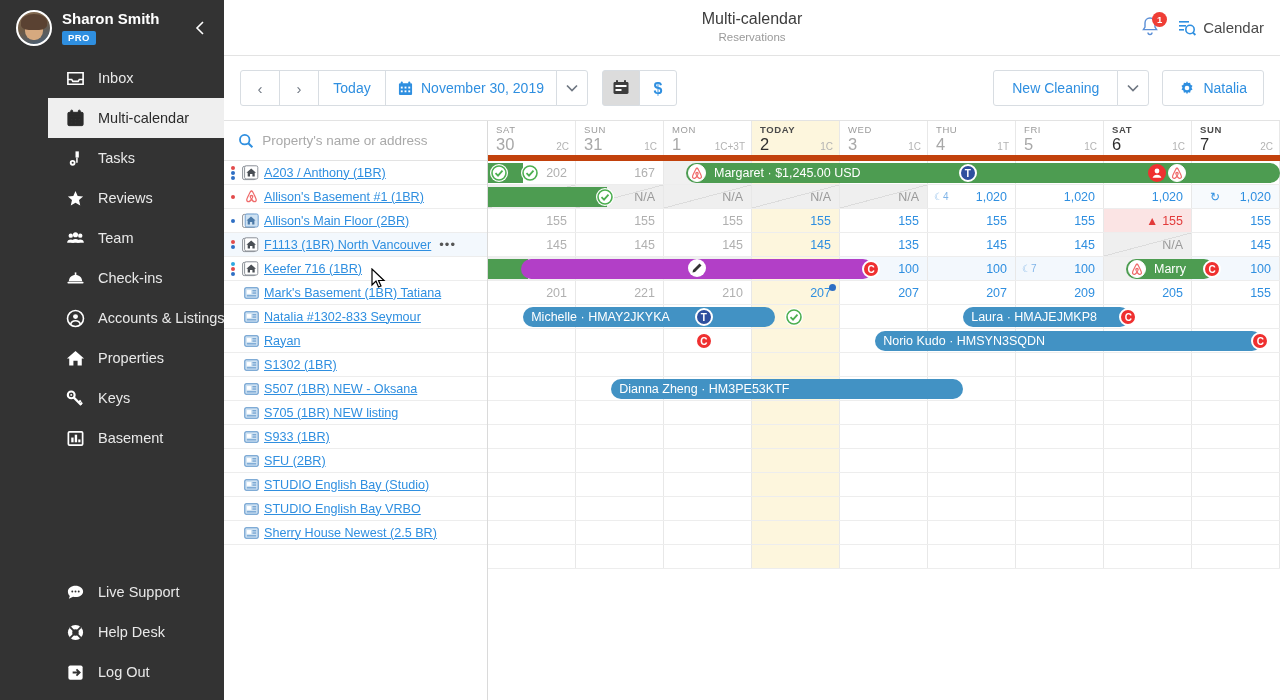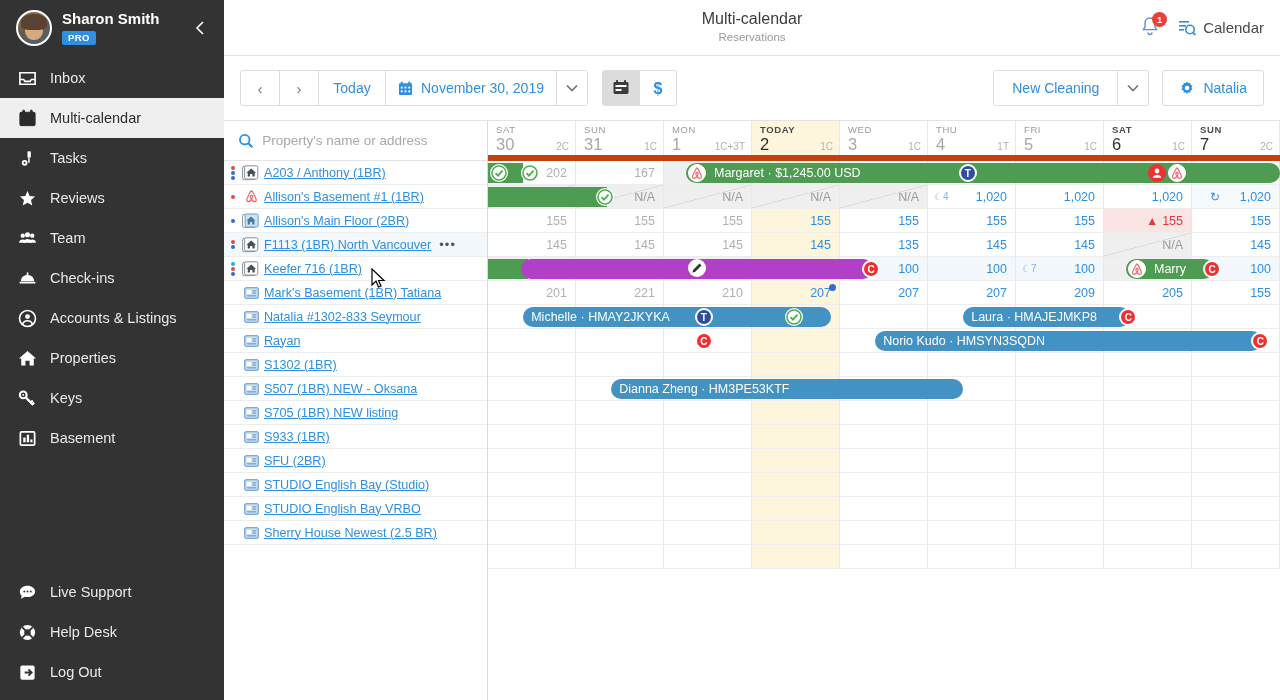--- a/index.html
+++ b/index.html
@@ -39,21 +39,21 @@
     display:inline-block; margin-top:3px;
     background:#2f8fe0; color:#fff; font-size:9.5px; font-weight:bold;
     padding:2px 6px 2px 6px; border-radius:2px; letter-spacing:.4px;
   }
   .collapse-btn {
     position:absolute; right:14px; top:18px; width:20px;height:20px;
     display:flex; align-items:center; justify-content:center; cursor:pointer;
   }
   .collapse-btn svg { display:block; }
 
-  .nav { margin-top:2px; }
+  .nav { margin-top:2px;padding-left:48px; }
   .nav-item {
     display:flex; align-items:center; height:40px; padding:0 0 0 18px;
     color:#e9e9e9; font-size:14.5px; cursor:pointer; position:relative;
   }
   .nav-item .ic { width:28px; min-width:28px; display:flex; align-items:center; }
   .nav-item .ic svg { display:block; }
   .nav-item.active { background:#efefef; color:#2b2b2b; }
   .nav-item.active .ic svg { fill:#2b2b2b; stroke:#2b2b2b; }
   .nav-item .lbl { margin-left:4px; white-space:nowrap; }
   .nav-spacer { flex:1 1 auto; }
@@ -1054,21 +1054,21 @@
                 <span class="chip abnb">
                   <svg width="17" height="17" viewBox="0 0 20 20">
                     <path d="M10 2.6c.9 0 1.5.6 2.1 1.8 1.6 3.1 4.2 8 4.2 9.7 0 1.6-1.2 2.7-2.7 2.7-1.4 0-2.5-.8-3.6-2.2-1.1 1.4-2.2 2.2-3.6 2.2-1.5 0-2.7-1.1-2.7-2.7 0-1.7 2.6-6.6 4.2-9.7C8.5 3.2 9.1 2.6 10 2.6z m0 1.8c-.3 0-.6.3-1 1C7.5 8.3 5.2 12.8 5.2 14.1c0 .7.4 1.1 1.1 1.1.9 0 1.8-.8 2.8-2.2-.8-1.2-1.3-2.2-1.3-3 0-1.2.9-2.1 2.2-2.1s2.2.9 2.2 2.1c0 .8-.5 1.8-1.3 3 1 1.4 1.9 2.2 2.8 2.2.7 0 1.1-.4 1.1-1.1 0-1.3-2.3-5.8-3.8-8.7-.4-.7-.7-1-1-1z m0 5.3c-.4 0-.7.3-.7.7 0 .4.3 1 .7 1.7.4-.7.7-1.3.7-1.7 0-.4-.3-.7-.7-.7z" fill="#ef6b6b"></path>
                   </svg>
                 </span>
                 <span class="txt">Marry</span>
                 <span style="position: absolute; right: -7px; top: 1px;">
                   <span class="chip c">C</span>
                 </span>
               </div>
-              <div class="bar blue" style="left: 35.2px; width: 308px; top: 146px; text-align: center;">
+              <div class="bar blue" style="left: 35.2px; width: 252px; top: 146px; text-align: center;">
                 <span class="txt">Michelle · HMAY2JKYKA</span>
                 <span style="position: absolute; top: 1px; left: 171.6px;">
                   <span class="chip t">T</span>
                 </span>
                 <span style="position: absolute; top: 1px; left: 259.6px;">
                   <span class="chip check">
                     <svg width="16" height="16" viewBox="0 0 16 16">
                       <circle cx="8" cy="8" r="7" fill="#fff" stroke="#4caf50" stroke-width="1.6"></circle>
                       <polyline points="4.5,8.2 7,10.6 11.5,5.6" fill="none" stroke="#4caf50" stroke-width="1.8"></polyline>
                     </svg>

